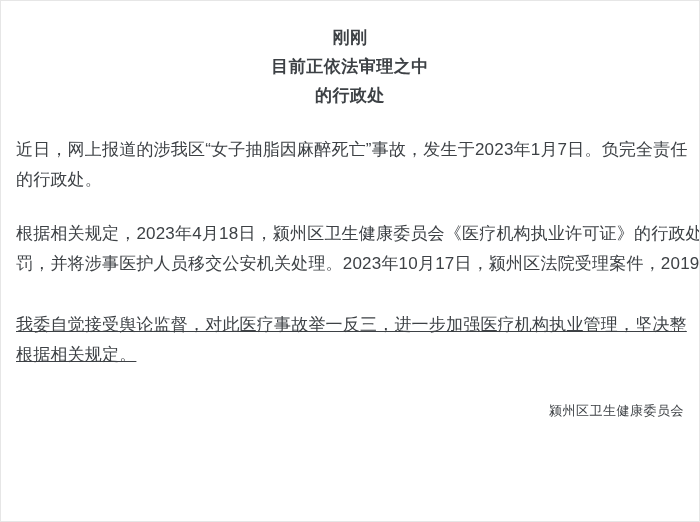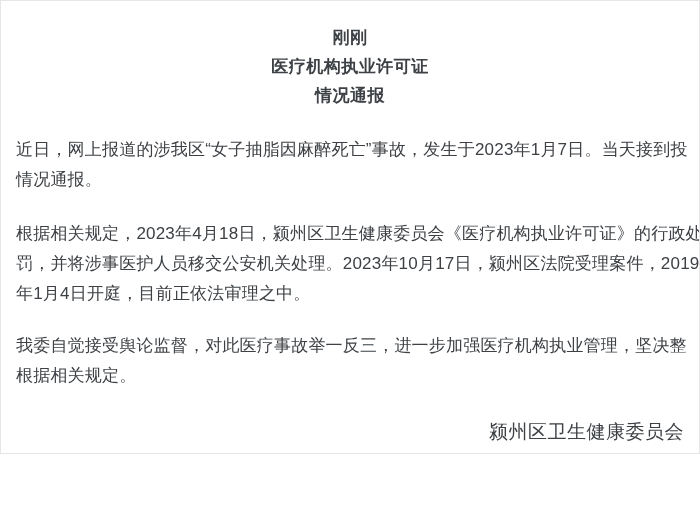--- a/index.html
+++ b/index.html
@@ -8,21 +8,21 @@
     --border-color: #e6e6e6;
   }
   * { margin: 0; padding: 0; box-sizing: border-box; }
   html, body {
     font-family: "Liberation Sans", "DejaVu Sans", sans-serif;
     background: var(--bg-color);
   }
   .page {
     position: relative;
     width: 700px;
-    height: 454px;
+    height: 522px;
     background: var(--bg-color);
     border: 1px solid var(--border-color);
     color: var(--text-color);
     overflow: hidden;
   }
   .title-block {
     padding-top: 22px;
     text-align: center;
   }
   .title-line {
@@ -37,58 +37,58 @@
   .para {
     margin-top: 24px;
     font-size: 17px;
     line-height: 30px;
     font-weight: 400;
   }
   .para.first {
     margin-top: 25px;
   }
   .para.third {
-    margin-top: 22px;
+    margin-top: 31px;
+    text-decoration: underline;
   }
   .para-line {
     white-space: nowrap;
     text-align: justify;
     letter-spacing: 0.2px;
   }
   .footer-block {
     margin-top: 26px;
     padding: 0 15px;
     text-align: right;
-    font-size: 19px;
+    font-size: 13px;
     line-height: 30px;
     letter-spacing: 0.5px;
   }
 </style>
 </head>
 <body>
 
 <div class="page">
 
   <header class="title-block">
     <div class="title-line">刚刚</div>
-    <div class="title-line">医疗机构执业许可证</div>
-    <div class="title-line">情况通报</div>
+    <div class="title-line">目前正依法审理之中</div>
+    <div class="title-line">的行政处</div>
   </header>
 
   <main class="body">
 
     <div class="para first">
-      <div class="para-line">近日，网上报道的涉我区“女子抽脂因麻醉死亡”事故，发生于2023年1月7日。当天接到投</div>
-      <div class="para-line">情况通报。</div>
+      <div class="para-line">近日，网上报道的涉我区“女子抽脂因麻醉死亡”事故，发生于2023年1月7日。负完全责任</div>
+      <div class="para-line">的行政处。</div>
     </div>
 
     <div class="para">
       <div class="para-line">根据相关规定，2023年4月18日，颍州区卫生健康委员会《医疗机构执业许可证》的行政处</div>
       <div class="para-line">罚，并将涉事医护人员移交公安机关处理。2023年10月17日，颍州区法院受理案件，2019</div>
-      <div class="para-line">年1月4日开庭，目前正依法审理之中。</div>
     </div>
 
     <div class="para third">
       <div class="para-line">我委自觉接受舆论监督，对此医疗事故举一反三，进一步加强医疗机构执业管理，坚决整</div>
       <div class="para-line">根据相关规定。</div>
     </div>
 
   </main>
 
   <footer class="footer-block">

